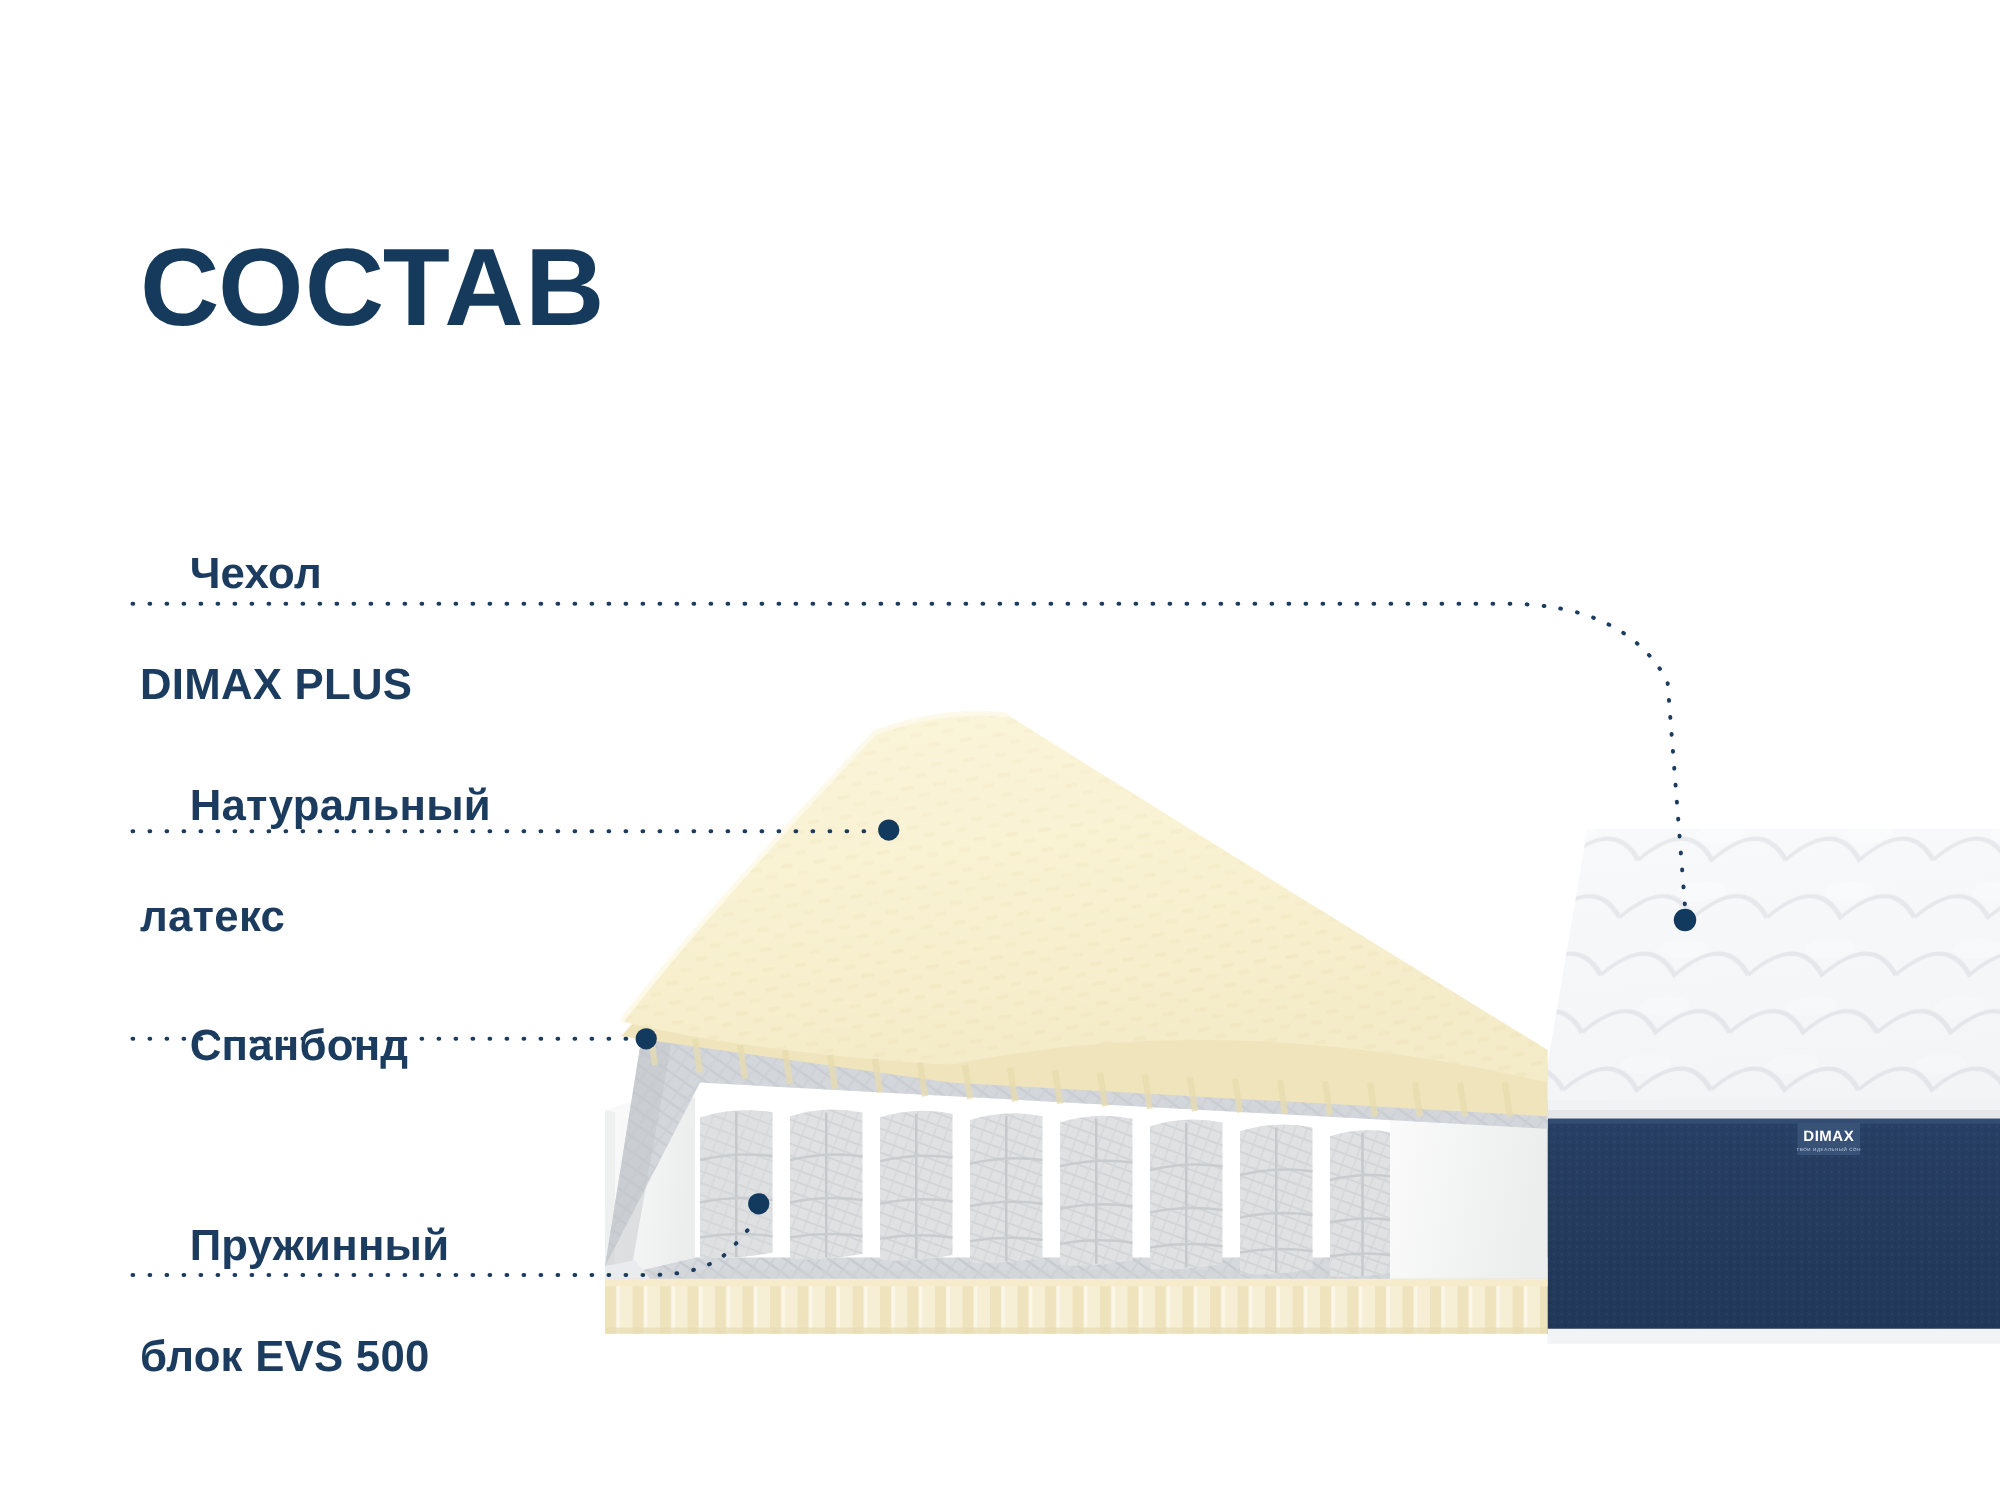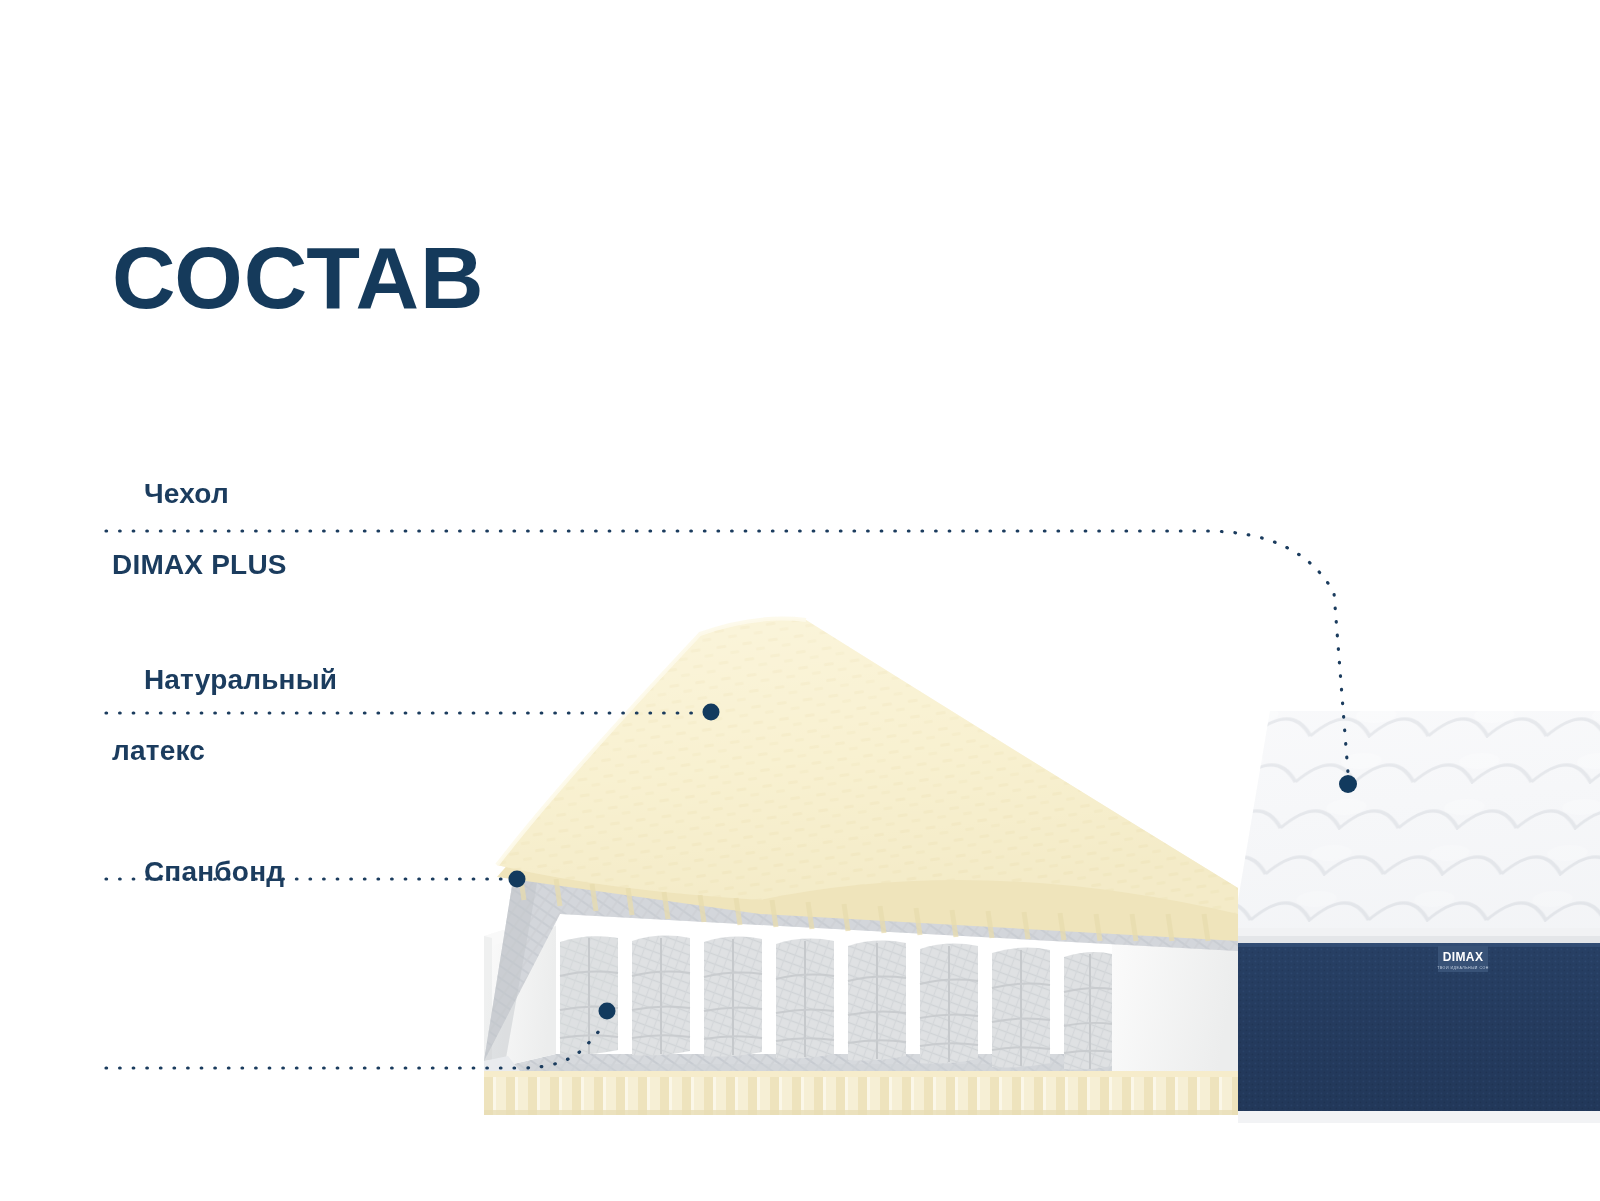--- a/index.html
+++ b/index.html
@@ -15,40 +15,39 @@
     font-family: "Liberation Sans", sans-serif;
     color: #1a3a5c;
   }
 
   #stage {
     position: absolute;
     left: 0; top: 0;
     width: 1600px;
     height: 861px;
     background: #ffffff;
-    margin-top: 48px;
   }
 
   
   .page-title {
     position: absolute;
     left: 112px;
     top: 186px;
     font-size: 88px;
     line-height: 1;
     font-weight: 700;
     letter-spacing: 1px;
     color: #153a5b;
     white-space: nowrap;
   }
 
   
   .callout-label {
     position: absolute;
-    font-size: 28px;
+    font-size: 35px;
     font-weight: 700;
     line-height: 1.28;
     color: #1b3c5e;
     white-space: pre;
     letter-spacing: 0.2px;
   }
   .callout-label .l2 { display: block; }
 
   
   #art {
@@ -84,20 +83,24 @@
 
   <div class="callout-label" style="left:112px; top:578px;">
     <span class="l1">Натуральный</span>
     <span class="l2">латекс</span>
   </div>
 
   <div class="callout-label" style="left:112px; top:770px;">
     <span class="l1">Спанбонд</span>
   </div>
 
+  <div class="callout-label" style="left:112px; top:930px;">
+    <span class="l1">Пружинный</span>
+    <span class="l2">блок EVS 500</span>
+  </div>
 
   <svg id="art" viewBox="0 0 1600 1201">
     <defs>
 
       <pattern id="quiltPat" width="96" height="54" patternUnits="userSpaceOnUse">
         <rect width="96" height="54" fill="#f7f8fa"></rect>
         <path d="M0,52 Q24,16 48,52 Q72,16 96,52" fill="none" stroke="#dfe2e6" stroke-width="3"></path>
         <path d="M-48,52 Q-24,16 0,52" fill="none" stroke="#dfe2e6" stroke-width="3"></path>
         <path d="M0,26 Q24,4 48,26 Q72,4 96,26" fill="none" stroke="#eceef1" stroke-width="2"></path>
       </pattern>

